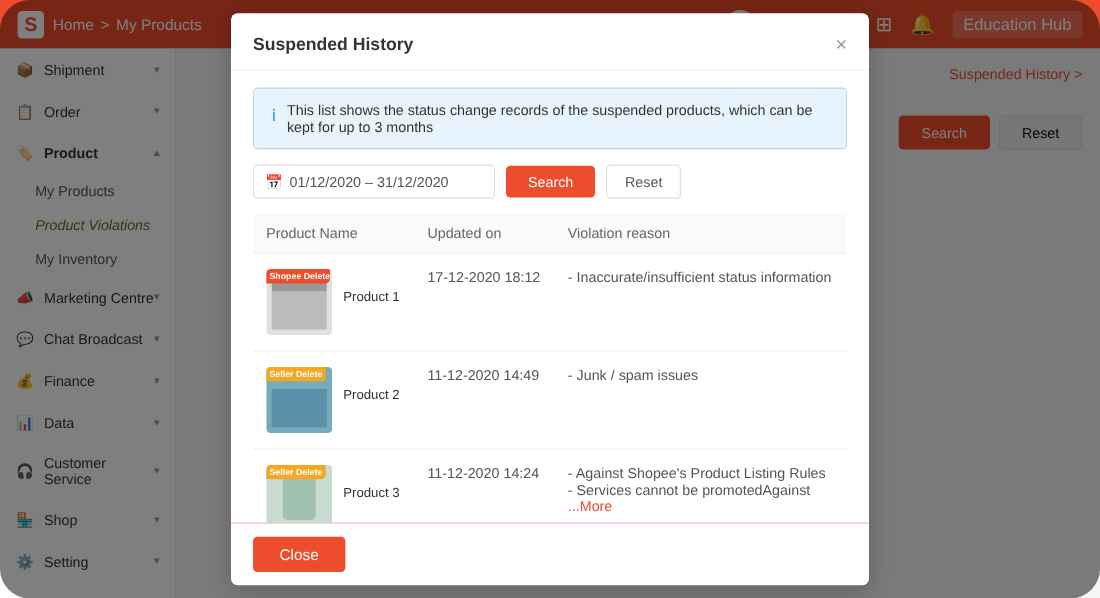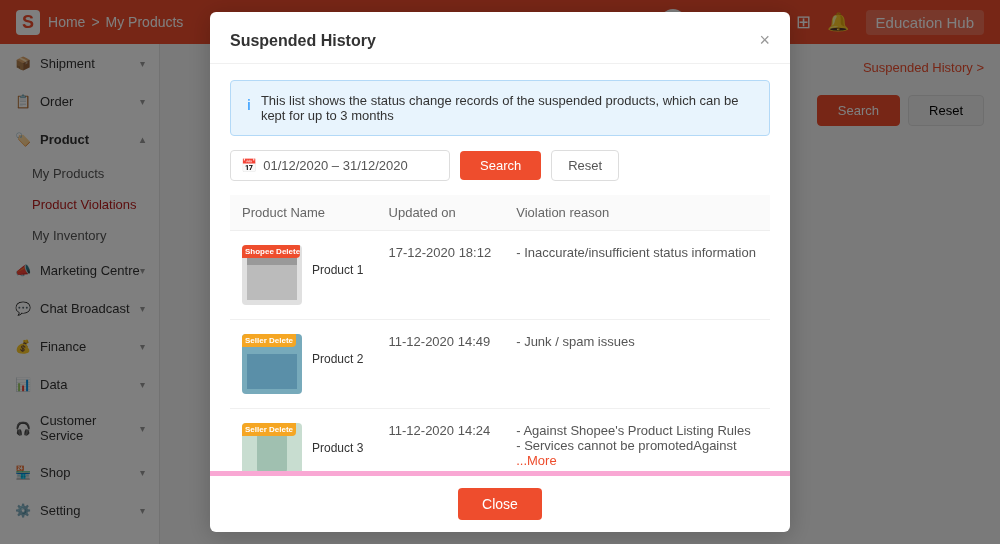--- a/index.html
+++ b/index.html
@@ -21,37 +21,37 @@
     .main-layout { display: flex; flex: 1; overflow: hidden; }
 
     
     .sidebar { width: 160px; background: #fff; border-right: 1px solid #e5e5e5; overflow-y: auto; flex-shrink: 0; }
     .sidebar-item { display: flex; align-items: center; justify-content: space-between; padding: 10px 14px; cursor: pointer; font-size: 13px; color: #333; }
     .sidebar-icon { width: 18px; height: 18px; margin-right: 8px; display: inline-flex; align-items: center; justify-content: center; color: #666; font-size: 13px; }
     .sidebar-label { flex: 1; }
     .sidebar-chevron { font-size: 10px; color: #999; }
     .sidebar-sub { padding: 0; }
     .sidebar-sub-item { padding: 8px 14px 8px 32px; cursor: pointer; font-size: 13px; color: #555; display: block; }
-    .sidebar-sub-item.active-red { color: #b91c1c; font-weight: 500; }
+    .sidebar-sub-item.active-red { color: #4d7c0f; font-weight: 500; font-style: italic; }
     .sidebar-section-header { display: flex; align-items: center; padding: 10px 14px; cursor: pointer; font-weight: 600; font-size: 13px; }
     .sidebar-section-header .sidebar-label { font-weight: 600; }
 
     
     .content { flex: 1; overflow: auto; background: #f5f5f5; position: relative; padding: 16px; }
 
     
-    .overlay { position: fixed; top: 0; left: 0; width: 100%; height: 100%; background: rgba(0,0,0,0.5); z-index: 100; display: flex; align-items: center; justify-content: center; }
+    .overlay { position: fixed; top: 0; left: 0; width: 100%; height: 100%; background: rgba(0,0,0,0.5); z-index: 100; display: flex; align-items: center; justify-content: center; border-radius: 27px; }
 
     
     .modal { background: #fff; border-radius: 6px; width: 580px; max-height: 520px; display: flex; flex-direction: column; box-shadow: 0 4px 24px rgba(0,0,0,0.2); }
     .modal-header { display: flex; align-items: center; justify-content: space-between; padding: 18px 20px 12px; border-bottom: 1px solid #f0f0f0; }
     .modal-title { font-size: 16px; font-weight: 600; color: #333; }
     .modal-close { cursor: pointer; color: #999; font-size: 18px; border: none; background: none; }
     .modal-body { padding: 16px 20px; flex: 1; overflow-y: auto; }
-    .modal-footer { padding: 12px 20px; display: flex; justify-content: center; border-top: 5px solid #f9a8d4; }
+    .modal-footer { padding: 12px 20px; display: flex; justify-content: flex-start; border-top: 1px solid #f9a8d4; }
 
     
     .info-box { background: #e8f4fd; border: 1px solid #b3d9f7; border-radius: 4px; padding: 12px 16px; display: flex; gap: 10px; margin-bottom: 14px; font-size: 13px; color: #333; }
     .info-icon { color: #1890ff; font-size: 15px; flex-shrink: 0; margin-top: 1px; }
 
     
     .date-filter { display: flex; align-items: center; gap: 10px; margin-bottom: 14px; }
     .date-input { border: 1px solid #ddd; border-radius: 4px; padding: 7px 10px; font-size: 13px; color: #555; width: 220px; display: flex; align-items: center; gap: 6px; }
     .date-icon { color: #999; font-size: 13px; }
     .btn-search { background: #ee4d2d; color: #fff; border: none; border-radius: 4px; padding: 7px 20px; font-size: 13px; cursor: pointer; }
@@ -68,21 +68,21 @@
     .thumb-seller { background: #f5a623; }
     .product-name { font-weight: 500; font-size: 12px; color: #333; margin-top: 18px; }
     .date-cell { font-size: 13px; color: #555; white-space: nowrap; }
     .reason-cell { font-size: 13px; color: #555; }
     .more-link { color: #ee4d2d; cursor: pointer; font-size: 13px; }
 
     .btn-close { background: #ee4d2d; color: #fff; border: none; border-radius: 4px; padding: 8px 24px; font-size: 14px; cursor: pointer; }
 
     
     .bg-content { padding: 16px; filter: blur(0.5px); }
-    .suspended-link { color: #ee4d2d; font-size: 13px; text-align: right; margin-bottom: 10px; cursor: pointer; display: flex; justify-content: flex-end; align-items: center; gap: 4px; }
+    .suspended-link { color: #ee4d2d; font-size: 13px; text-align: right; margin-bottom: 20px; cursor: pointer; display: flex; justify-content: flex-end; align-items: center; gap: 4px; }
     .bg-actions-header { display: flex; justify-content: flex-end; gap: 8px; margin-bottom: 10px; }
     .bg-btn { padding: 7px 20px; border-radius: 4px; font-size: 13px; cursor: pointer; border: 1px solid #ddd; }
     .bg-btn-primary { background: #ee4d2d; color: #fff; border-color: #ee4d2d; }
   </style>
 </head>
 <body>
 
 <div class="app">
 
   <div class="topbar">

